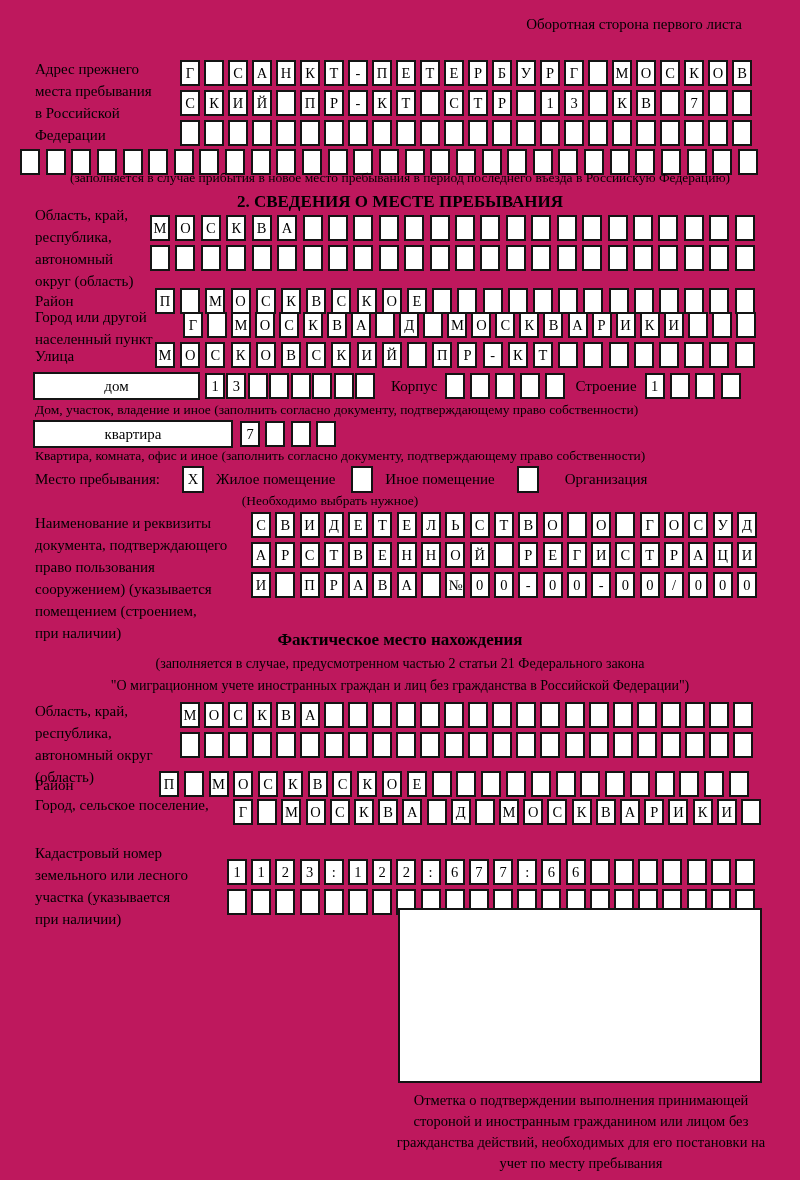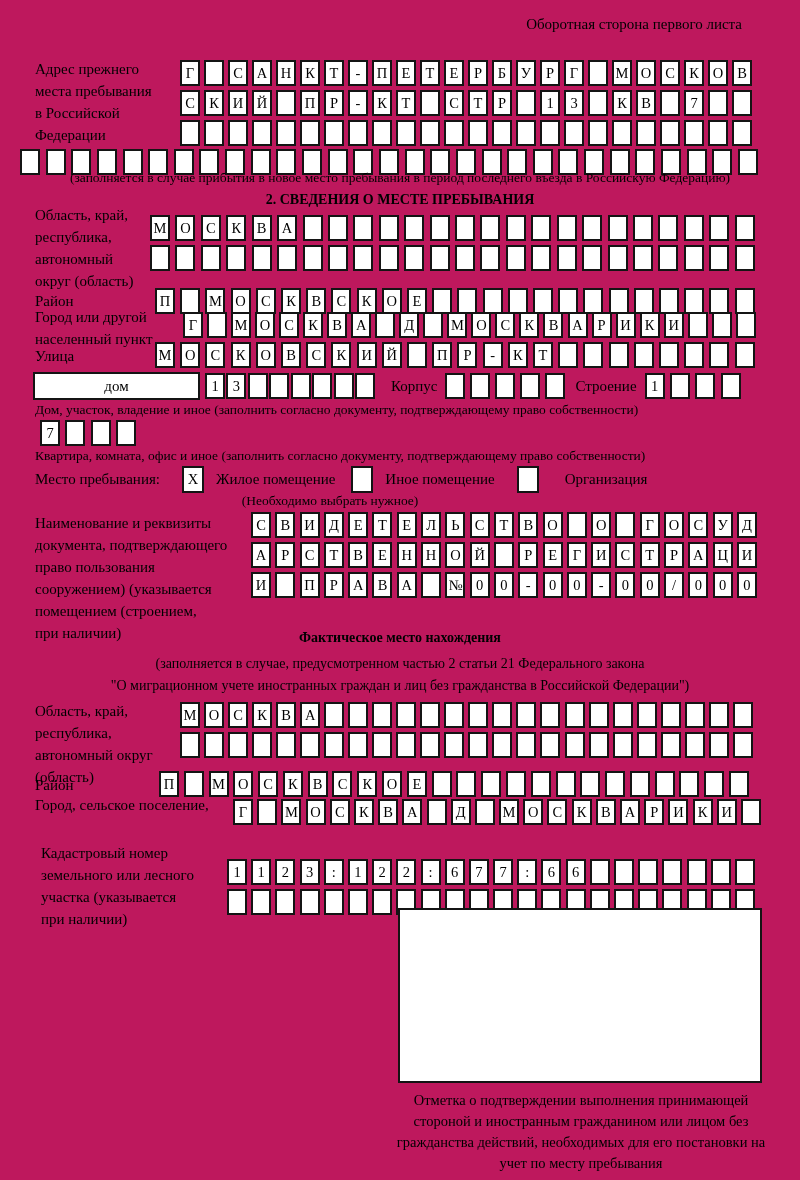--- a/index.html
+++ b/index.html
@@ -6,21 +6,21 @@
   .page{
     position:relative;width:800px;height:1180px;background:#be185d;color:#000;
     font-family:"Liberation Serif","DejaVu Serif",serif;font-size:15px;overflow:hidden;
   }
   .abs{position:absolute;}
   .top-note{top:16px;right:58px;font-size:15px;}
   .lbl{line-height:22px;white-space:nowrap;}
   .lbl div{white-space:nowrap;}
   .caption{font-size:13.5px;}
   .center{left:0;right:0;text-align:center;}
-  .heading{font-weight:bold;font-size:14px;}
+  .heading{font-weight:bold;font-size:17px;}
   
   .cellrow{display:flex;justify-content:space-between;}
   .cell{
     width:20px;height:26px;border:2px solid #141414;box-sizing:border-box;
     display:flex;align-items:center;justify-content:center;
     font-size:14.5px;background:#fff;flex:0 0 auto;
   }
   .w572{width:572px;} .w738{width:738px;} .w605{width:605px;} .w600{width:600px;}
   .w573{width:573px;} .w506{width:506px;} .w590{width:590px;} .w528{width:528px;}
   .w170{width:170px;} .w120{width:120px;} .w96{width:96px;}
@@ -330,20 +330,21 @@
     <div class="cellrow w96" style="margin-left:8px;">
         <span class="cell">1</span>
         <span class="cell"></span>
         <span class="cell"></span>
         <span class="cell"></span>
       </div>
   </div>
   <div class="abs caption" style="left:35px;top:402px;">Дом, участок, владение и иное (заполнить согласно документу, подтверждающему право собственности)</div>
 
   <div class="abs inline-row" style="left:33px;top:420px;">
+    <div class="widebox wb200">квартира</div>
     <div class="cellrow w96" style="margin-left:7px;">
         <span class="cell">7</span>
         <span class="cell"></span>
         <span class="cell"></span>
         <span class="cell"></span>
       </div>
   </div>
   <div class="abs caption" style="left:35px;top:448px;">Квартира, комната, офис и иное (заполнить согласно документу, подтверждающему право собственности)</div>
 
   <div class="abs inline-row" style="left:35px;top:466px;">
@@ -547,21 +548,21 @@
       <span class="cell">К</span>
       <span class="cell">В</span>
       <span class="cell">А</span>
       <span class="cell">Р</span>
       <span class="cell">И</span>
       <span class="cell">К</span>
       <span class="cell">И</span>
       <span class="cell"></span>
     </div>
 
-  <div class="abs lbl" style="left:41px;top:842px;">
+  <div class="abs lbl" style="left:35px;top:842px;">
     <div>Кадастровый номер</div>
     <div>земельного или лесного</div>
     <div>участка (указывается</div>
     <div>при наличии)</div>
   </div>
   <div class="abs cellrow w528" style="left:227px;top:859px;">
       <span class="cell">1</span>
       <span class="cell">1</span>
       <span class="cell">2</span>
       <span class="cell">3</span>

